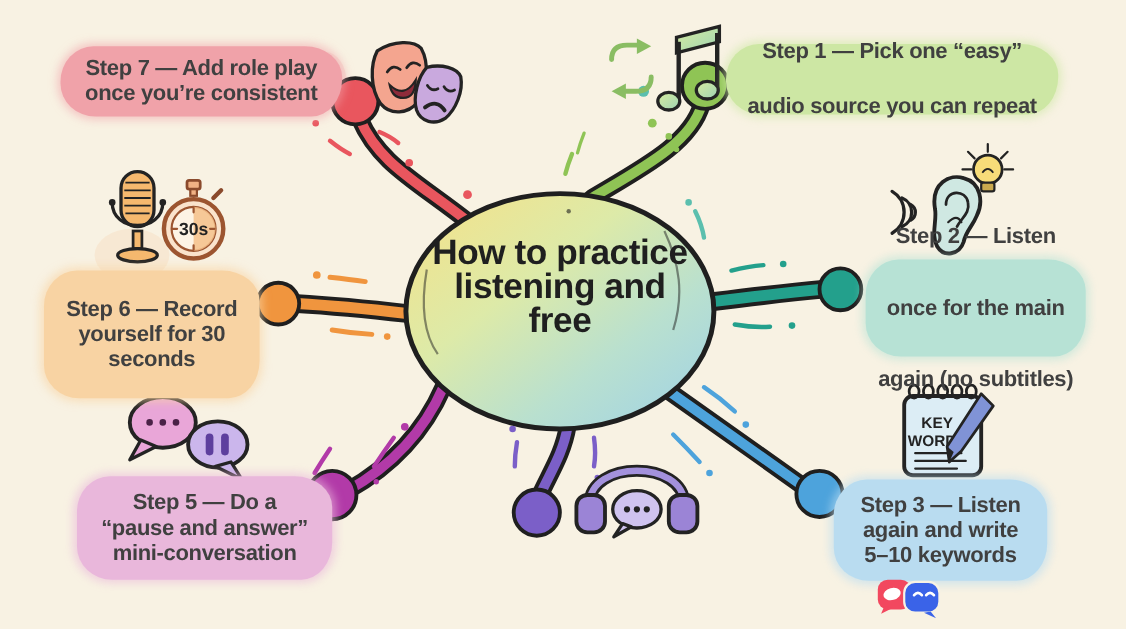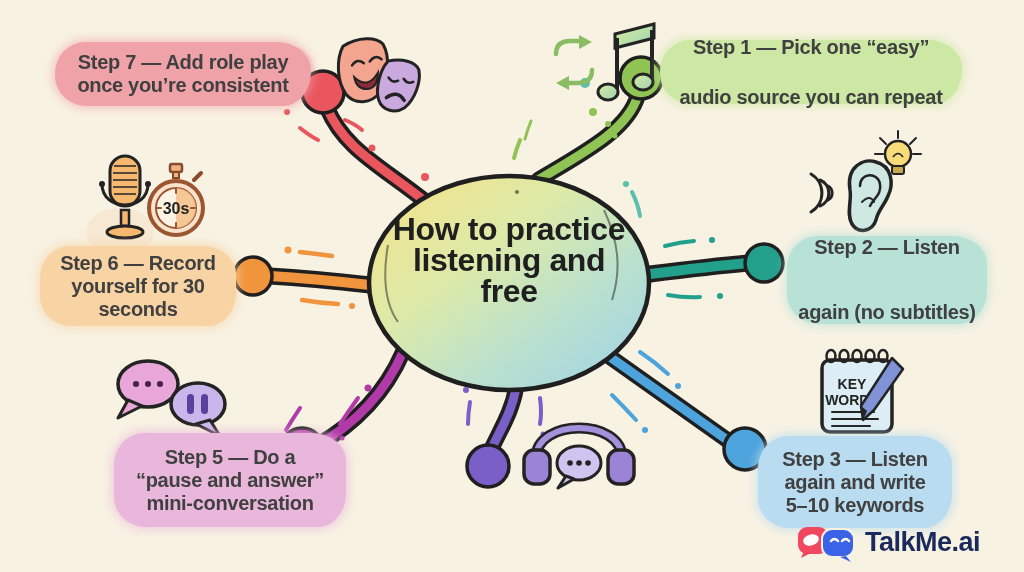--- a/index.html
+++ b/index.html
@@ -20,22 +20,22 @@
     letter-spacing:-0.3px;
     color:#404040;
     border-radius:30px 34px 28px 32px / 32px 28px 34px 30px;
   }
   .label span{display:block;}
   .l7{left:55px;top:42px;width:256px;height:64px;background:#f0a2a9;box-shadow:0 0 8px 3px rgba(240,162,169,.55);}
   .l1{left:660px;top:40px;width:302px;height:64px;background:#cde7a4;box-shadow:0 0 8px 3px rgba(205,231,164,.6);gap:27px;}
   .l2{left:787px;top:236px;width:200px;height:88px;background:#b7e2d5;box-shadow:0 0 8px 3px rgba(183,226,213,.6);gap:42px;}
   .l3{left:758px;top:436px;width:194px;height:92px;background:#b9dcf0;box-shadow:0 0 8px 3px rgba(185,220,240,.6);}
   .l4{left:453px;top:491px;width:214px;height:62px;background:#d5c5ee;box-shadow:0 0 8px 3px rgba(213,197,238,.6);}
-  .l5{left:70px;top:433px;width:232px;height:94px;background:#e9b7db;box-shadow:0 0 8px 3px rgba(233,183,219,.6);margin-left:44px;}
-  .l6{left:40px;top:246px;width:196px;height:80px;background:#f8d3a3;box-shadow:0 0 8px 3px rgba(248,211,163,.6);}
+  .l5{left:70px;top:433px;width:232px;height:94px;background:#e9b7db;box-shadow:0 0 8px 3px rgba(233,183,219,.6);}
+  .l6{left:40px;top:246px;width:196px;height:116px;background:#f8d3a3;box-shadow:0 0 8px 3px rgba(248,211,163,.6);}
   .center-text{
     position:absolute;left:364px;top:214px;width:290px;
     text-align:center;
     font-weight:700;font-size:32px;line-height:31px;
     letter-spacing:-0.4px;color:#1f1f1f;
   }
   .center-text span{display:block;}
   .logo{
     position:absolute;left:796px;top:520px;height:44px;
     display:flex;align-items:center;gap:7px;
@@ -265,20 +265,21 @@
   <div class="label l7">
     <span>Step 7 — Add role play</span>
     <span>once you’re consistent</span>
   </div>
   <div class="label l1">
     <span>Step 1 — Pick one “easy”</span>
     <span>audio source you can repeat</span>
   </div>
   <div class="label l2">
     <span>Step 2 — Listen</span>
+    <span>once for the main</span>
     <span>again (no subtitles)</span>
   </div>
   <div class="label l3">
     <span>Step 3 — Listen</span>
     <span>again and write</span>
     <span>5–10 keywords</span>
   </div>
   <div class="label l5">
     <span>Step 5 — Do a</span>
     <span>“pause and answer”</span>
@@ -299,16 +300,15 @@
   <div class="logo">
     <svg width="62" height="40" viewBox="0 0 62 40">
       <rect x="2" y="5" width="30" height="27" rx="9" fill="#f2485f"></rect>
       <path d="M8,29 L5,36 L15,31 Z" fill="#f2485f"></path>
       <ellipse cx="15" cy="18" rx="8" ry="5.5" fill="#ffffff" transform="rotate(-15 15 18)"></ellipse>
       <rect x="26" y="7" width="32" height="28" rx="10" stroke="#f8f2e3" stroke-width="2" fill="#3a63e8"></rect>
       <path d="M50,34 L55,40 L44,35 Z" fill="#3a63e8"></path>
       <path d="M35,19 q3.5,-4 7,0" fill="none" stroke="#ffffff" stroke-width="2.5" stroke-linecap="round"></path>
       <path d="M46,19 q3.5,-4 7,0" fill="none" stroke="#ffffff" stroke-width="2.5" stroke-linecap="round"></path>
     </svg>
-    <span class="logo-text">TalkMe.ai</span>
   </div>
 
 </div>
 
 </body></html>

